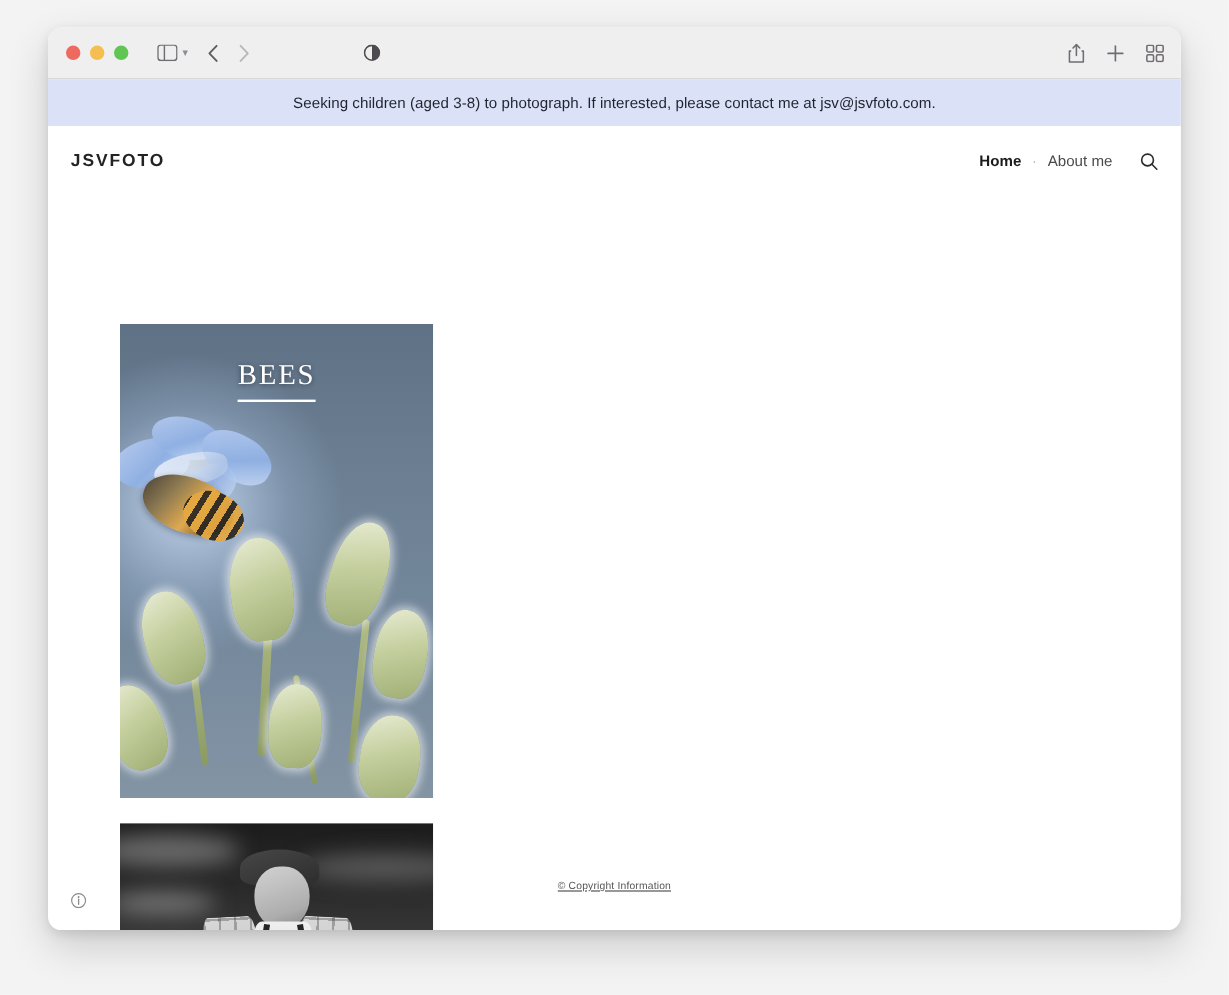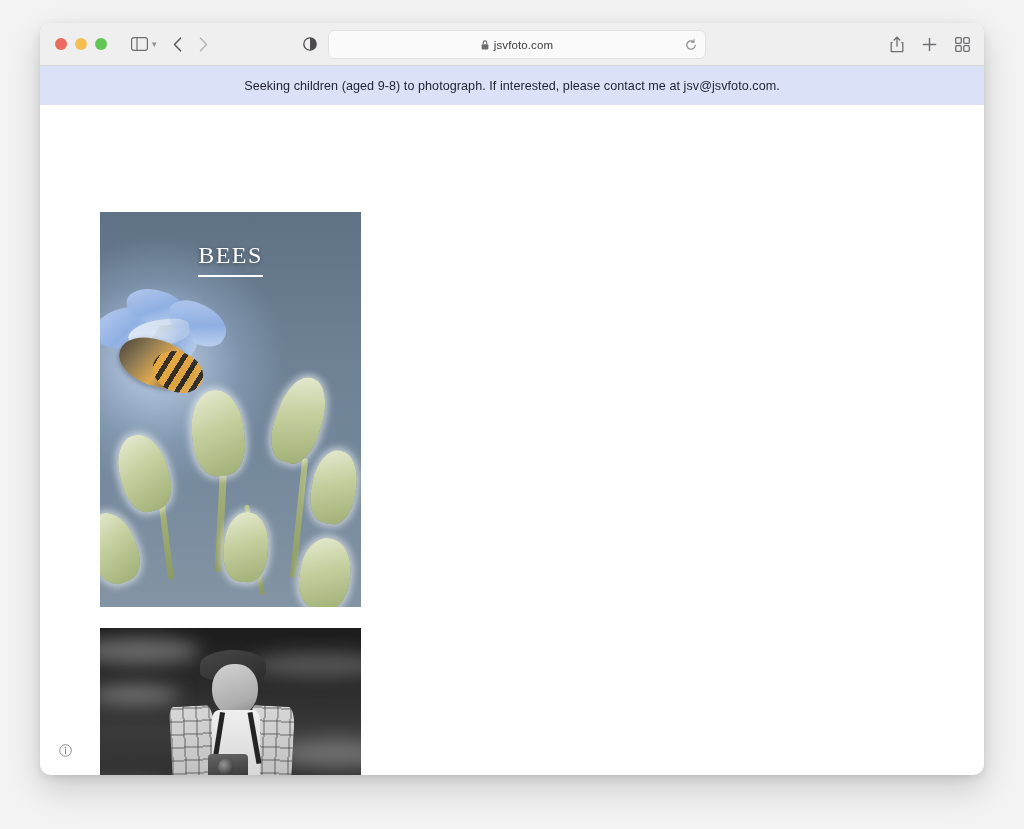--- a/index.html
+++ b/index.html
@@ -506,37 +506,20 @@
       </svg>
     </div>
 
     <div class="tb-icon" id="reader-toggle">
       <svg width="14" height="14" viewBox="0 0 14 14">
         <circle cx="7" cy="7" r="6.2" fill="none" stroke="#4d4b50" stroke-width="1.3"></circle>
         <path d="M7 0.8 A6.2 6.2 0 0 1 7 13.2 Z" fill="#4d4b50"></path>
       </svg>
     </div>
 
-    <div id="address-bar">
-      <div id="address-bar-inner">
-        <span id="lock-icon">
-          <svg width="8" height="10" viewBox="0 0 8 10">
-            <rect x="0.6" y="4.2" width="6.8" height="5.2" rx="1.1" fill="#6e6c70"></rect>
-            <path d="M2.2 4.2 V2.7 A1.8 1.8 0 0 1 5.8 2.7 V4.2" fill="none" stroke="#6e6c70" stroke-width="1.1"></path>
-          </svg>
-        </span>
-        <span id="url-text">jsvfoto.com</span>
-      </div>
-      <div id="reload-button">
-        <svg width="12" height="12" viewBox="0 0 12 12">
-          <path d="M10.2 6 A4.2 4.2 0 1 1 8.7 2.8" fill="none" stroke="#8c8a8e" stroke-width="1.2" stroke-linecap="round"></path>
-          <polyline points="9.0,0.6 9.0,3.1 6.5,3.1" fill="none" stroke="#8c8a8e" stroke-width="1.2" stroke-linecap="round" stroke-linejoin="round"></polyline>
-        </svg>
-      </div>
-    </div>
 
     <div id="toolbar-right">
       <div class="tb-icon">
         <svg width="14" height="17" viewBox="0 0 14 17">
           <polyline points="4.2,4.0 7,1.2 9.8,4.0" fill="none" stroke="#6f6d72" stroke-width="1.3" stroke-linecap="round" stroke-linejoin="round"></polyline>
           <line x1="7" y1="1.4" x2="7" y2="10.2" stroke="#6f6d72" stroke-width="1.3" stroke-linecap="round"></line>
           <path d="M2.2 6.6 H1.2 V15.6 H12.8 V6.6 H11.8" fill="none" stroke="#6f6d72" stroke-width="1.3" stroke-linecap="round" stroke-linejoin="round"></path>
         </svg>
       </div>
       <div class="tb-icon">
@@ -550,23 +533,37 @@
           <rect x="0.7" y="0.7" width="5.6" height="5.6" rx="1.2" fill="none" stroke="#6f6d72" stroke-width="1.3"></rect>
           <rect x="8.7" y="0.7" width="5.6" height="5.6" rx="1.2" fill="none" stroke="#6f6d72" stroke-width="1.3"></rect>
           <rect x="0.7" y="8.7" width="5.6" height="5.6" rx="1.2" fill="none" stroke="#6f6d72" stroke-width="1.3"></rect>
           <rect x="8.7" y="8.7" width="5.6" height="5.6" rx="1.2" fill="none" stroke="#6f6d72" stroke-width="1.3"></rect>
         </svg>
       </div>
     </div>
   </div>
 
   <div id="notice-banner">
-    <span id="notice-text">Seeking children (aged 9-8) to photograph. If interested, please contact me at jsv@jsvfoto.com.</span>
+    <span id="notice-text">Seeking children (aged 3-8) to photograph. If interested, please contact me at jsv@jsvfoto.com.</span>
   </div>
 
+  <div id="site-header">
+    <div id="site-logo">JSVFOTO</div>
+    <div id="site-nav">
+      <span id="nav-home">Home</span>
+      <span id="nav-separator">·</span>
+      <span id="nav-about">About me</span>
+      <span id="search-button">
+        <svg width="15" height="15" viewBox="0 0 15 15">
+          <circle cx="6.3" cy="6.3" r="4.9" fill="none" stroke="#2b2b2b" stroke-width="1.35"></circle>
+          <line x1="9.9" y1="9.9" x2="14" y2="14" stroke="#2b2b2b" stroke-width="1.35" stroke-linecap="round"></line>
+        </svg>
+      </span>
+    </div>
+  </div>
 
   <div id="site-main">
     <div id="card-grid">
 
       <div class="gallery-card">
         <div class="card-photo photo-bees">
           <div class="flower-petal" style="left:-6px; top:96px; width:64px; height:40px; transform:rotate(-14deg);"></div>
           <div class="flower-petal" style="left:26px; top:78px; width:58px; height:34px; transform:rotate(12deg);"></div>
           <div class="flower-petal" style="left:66px; top:92px; width:62px; height:38px; transform:rotate(28deg);"></div>
           <div class="flower-petal" style="left:44px; top:120px; width:54px; height:34px; transform:rotate(-30deg); opacity:0.8;"></div>
@@ -644,20 +641,23 @@
           <div class="car"></div>
           <div class="taillight" style="left:124px; bottom:10px; width:18px; height:13px;"></div>
           <div class="taillight" style="left:-6px; bottom:92px; width:16px; height:14px;"></div>
           <div class="taillight" style="left:-4px; bottom:124px; width:15px; height:13px;"></div>
         </div>
       </div>
 
     </div>
   </div>
 
+  <div id="site-footer">
+    <span id="copyright-link">© Copyright Information</span>
+  </div>
 
   <div id="page-info-button">
     <svg width="13" height="13" viewBox="0 0 13 13">
       <circle cx="6.5" cy="6.5" r="5.8" fill="none" stroke="#8b8b8b" stroke-width="1"></circle>
       <circle cx="6.5" cy="3.5" r="0.8" fill="#8b8b8b"></circle>
       <line x1="6.5" y1="5.4" x2="6.5" y2="9.6" stroke="#8b8b8b" stroke-width="1.1" stroke-linecap="round"></line>
     </svg>
   </div>
 
 </div>

